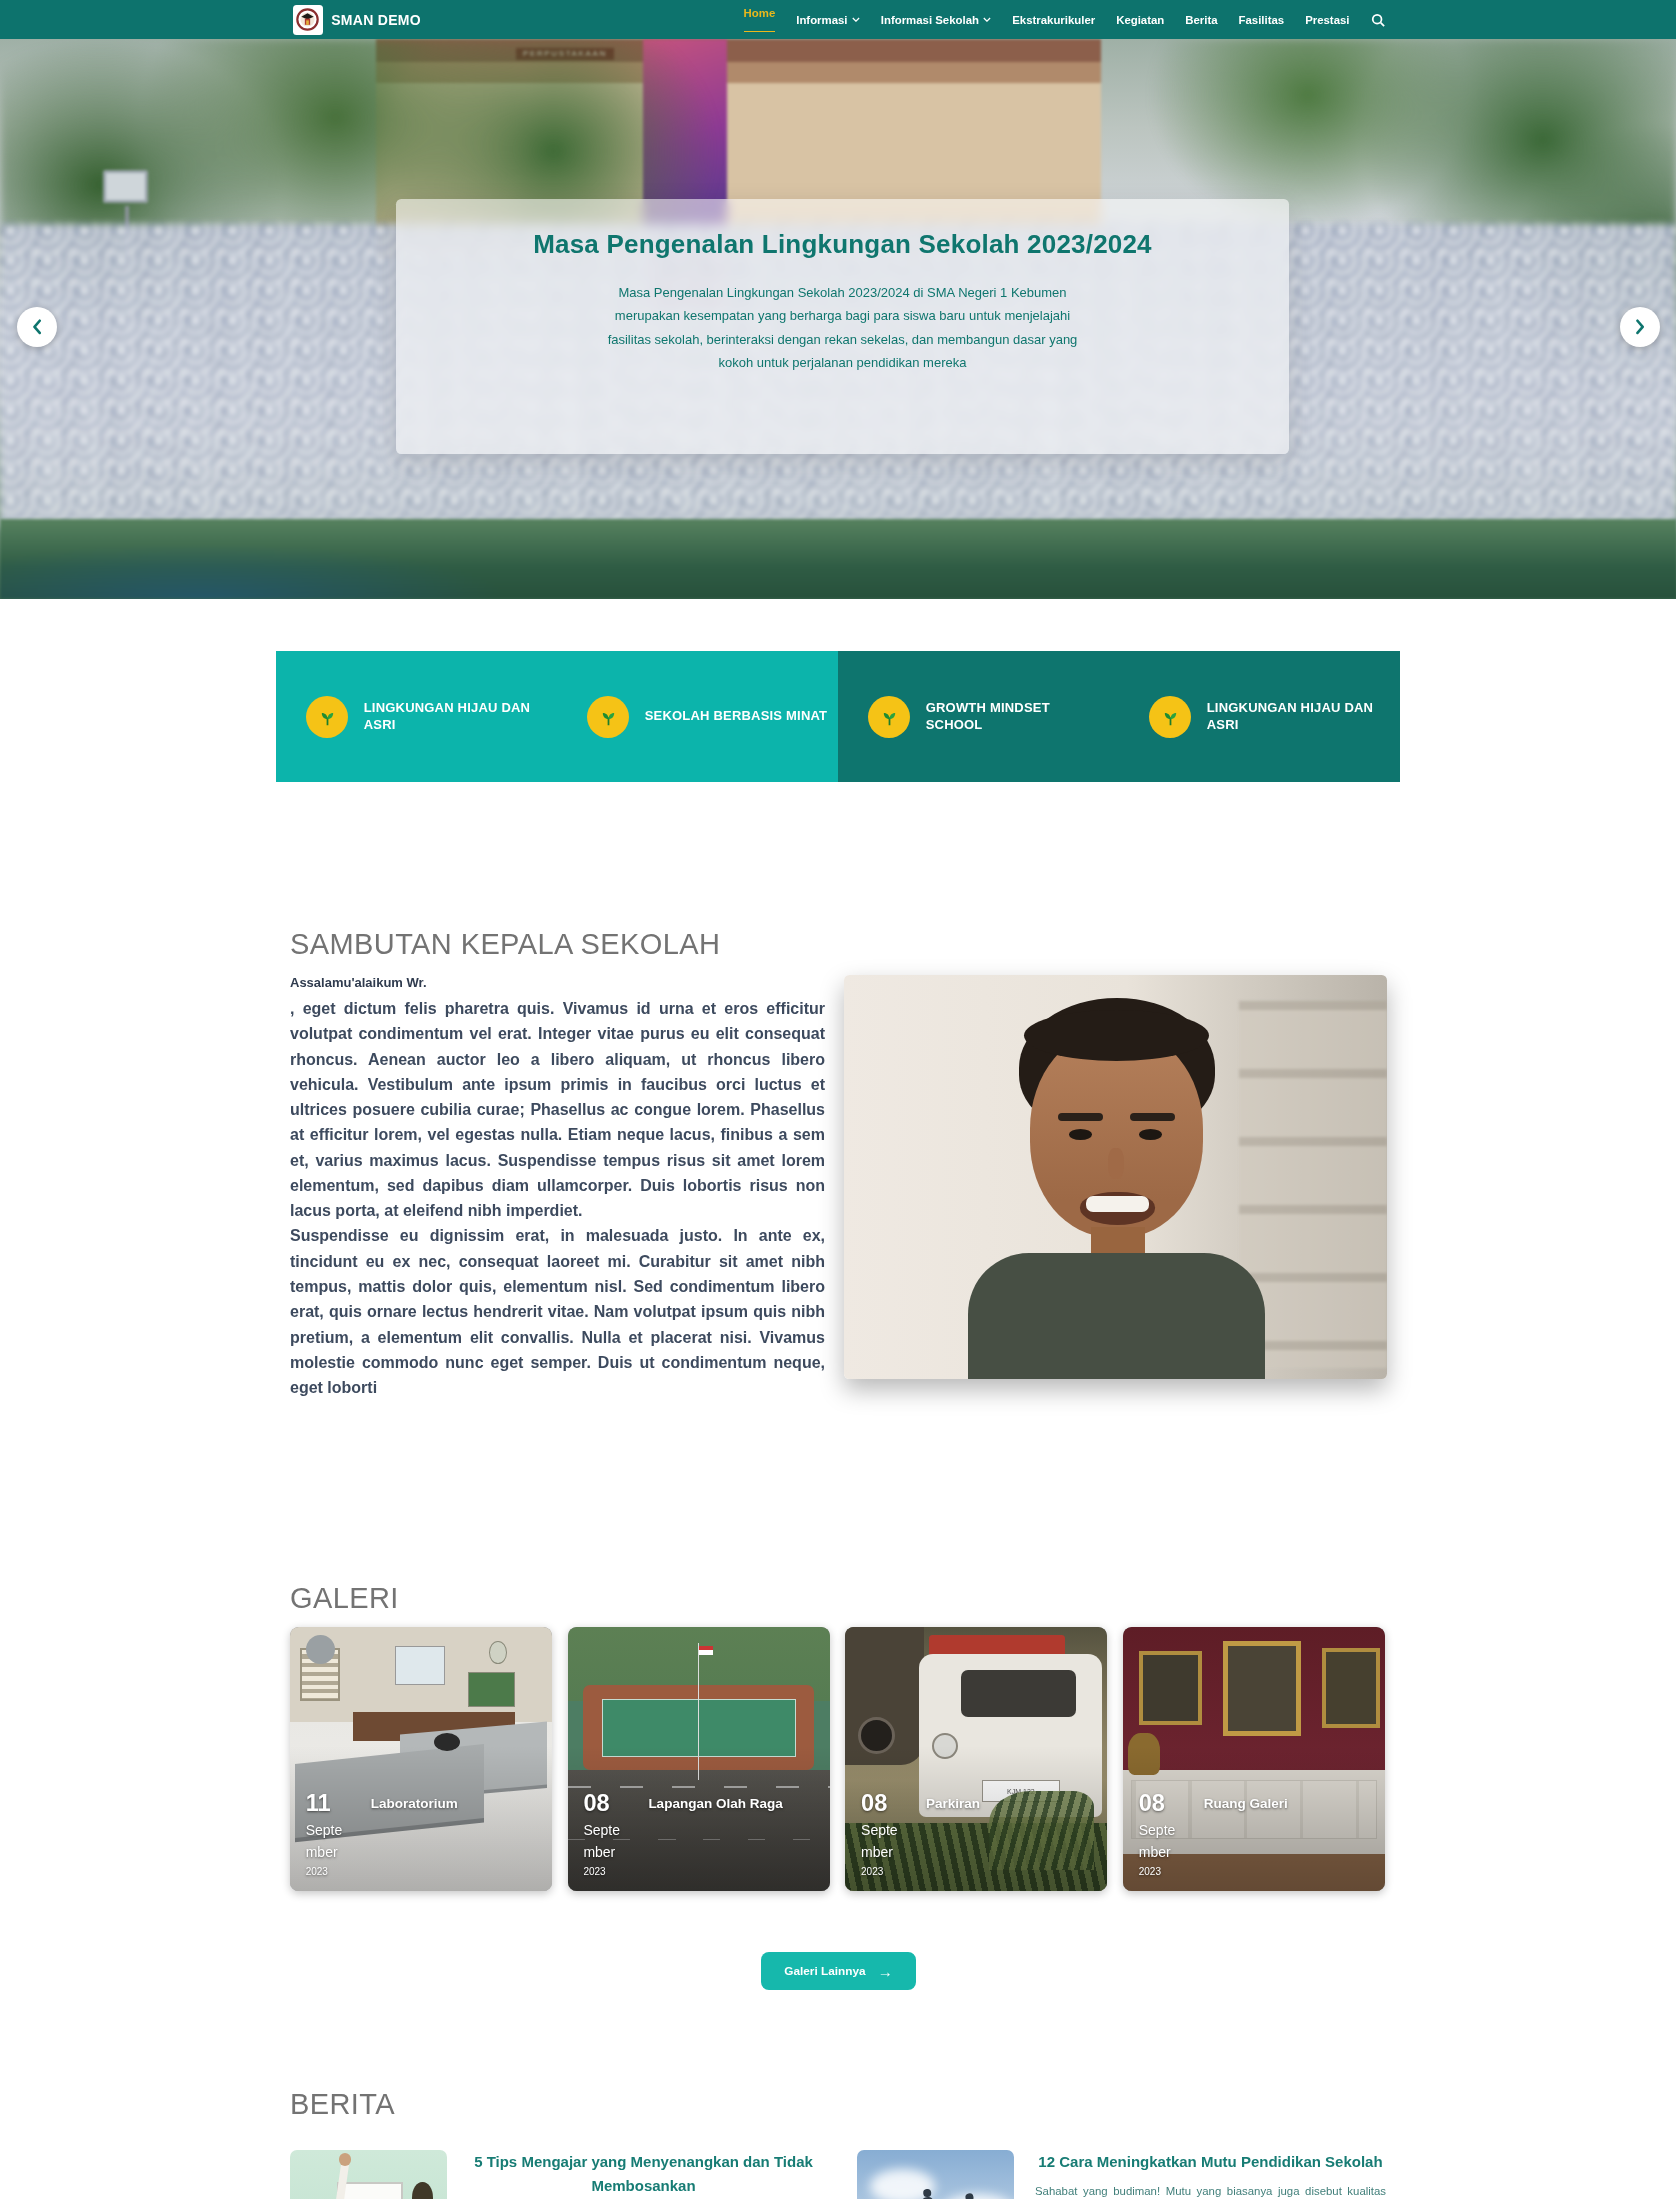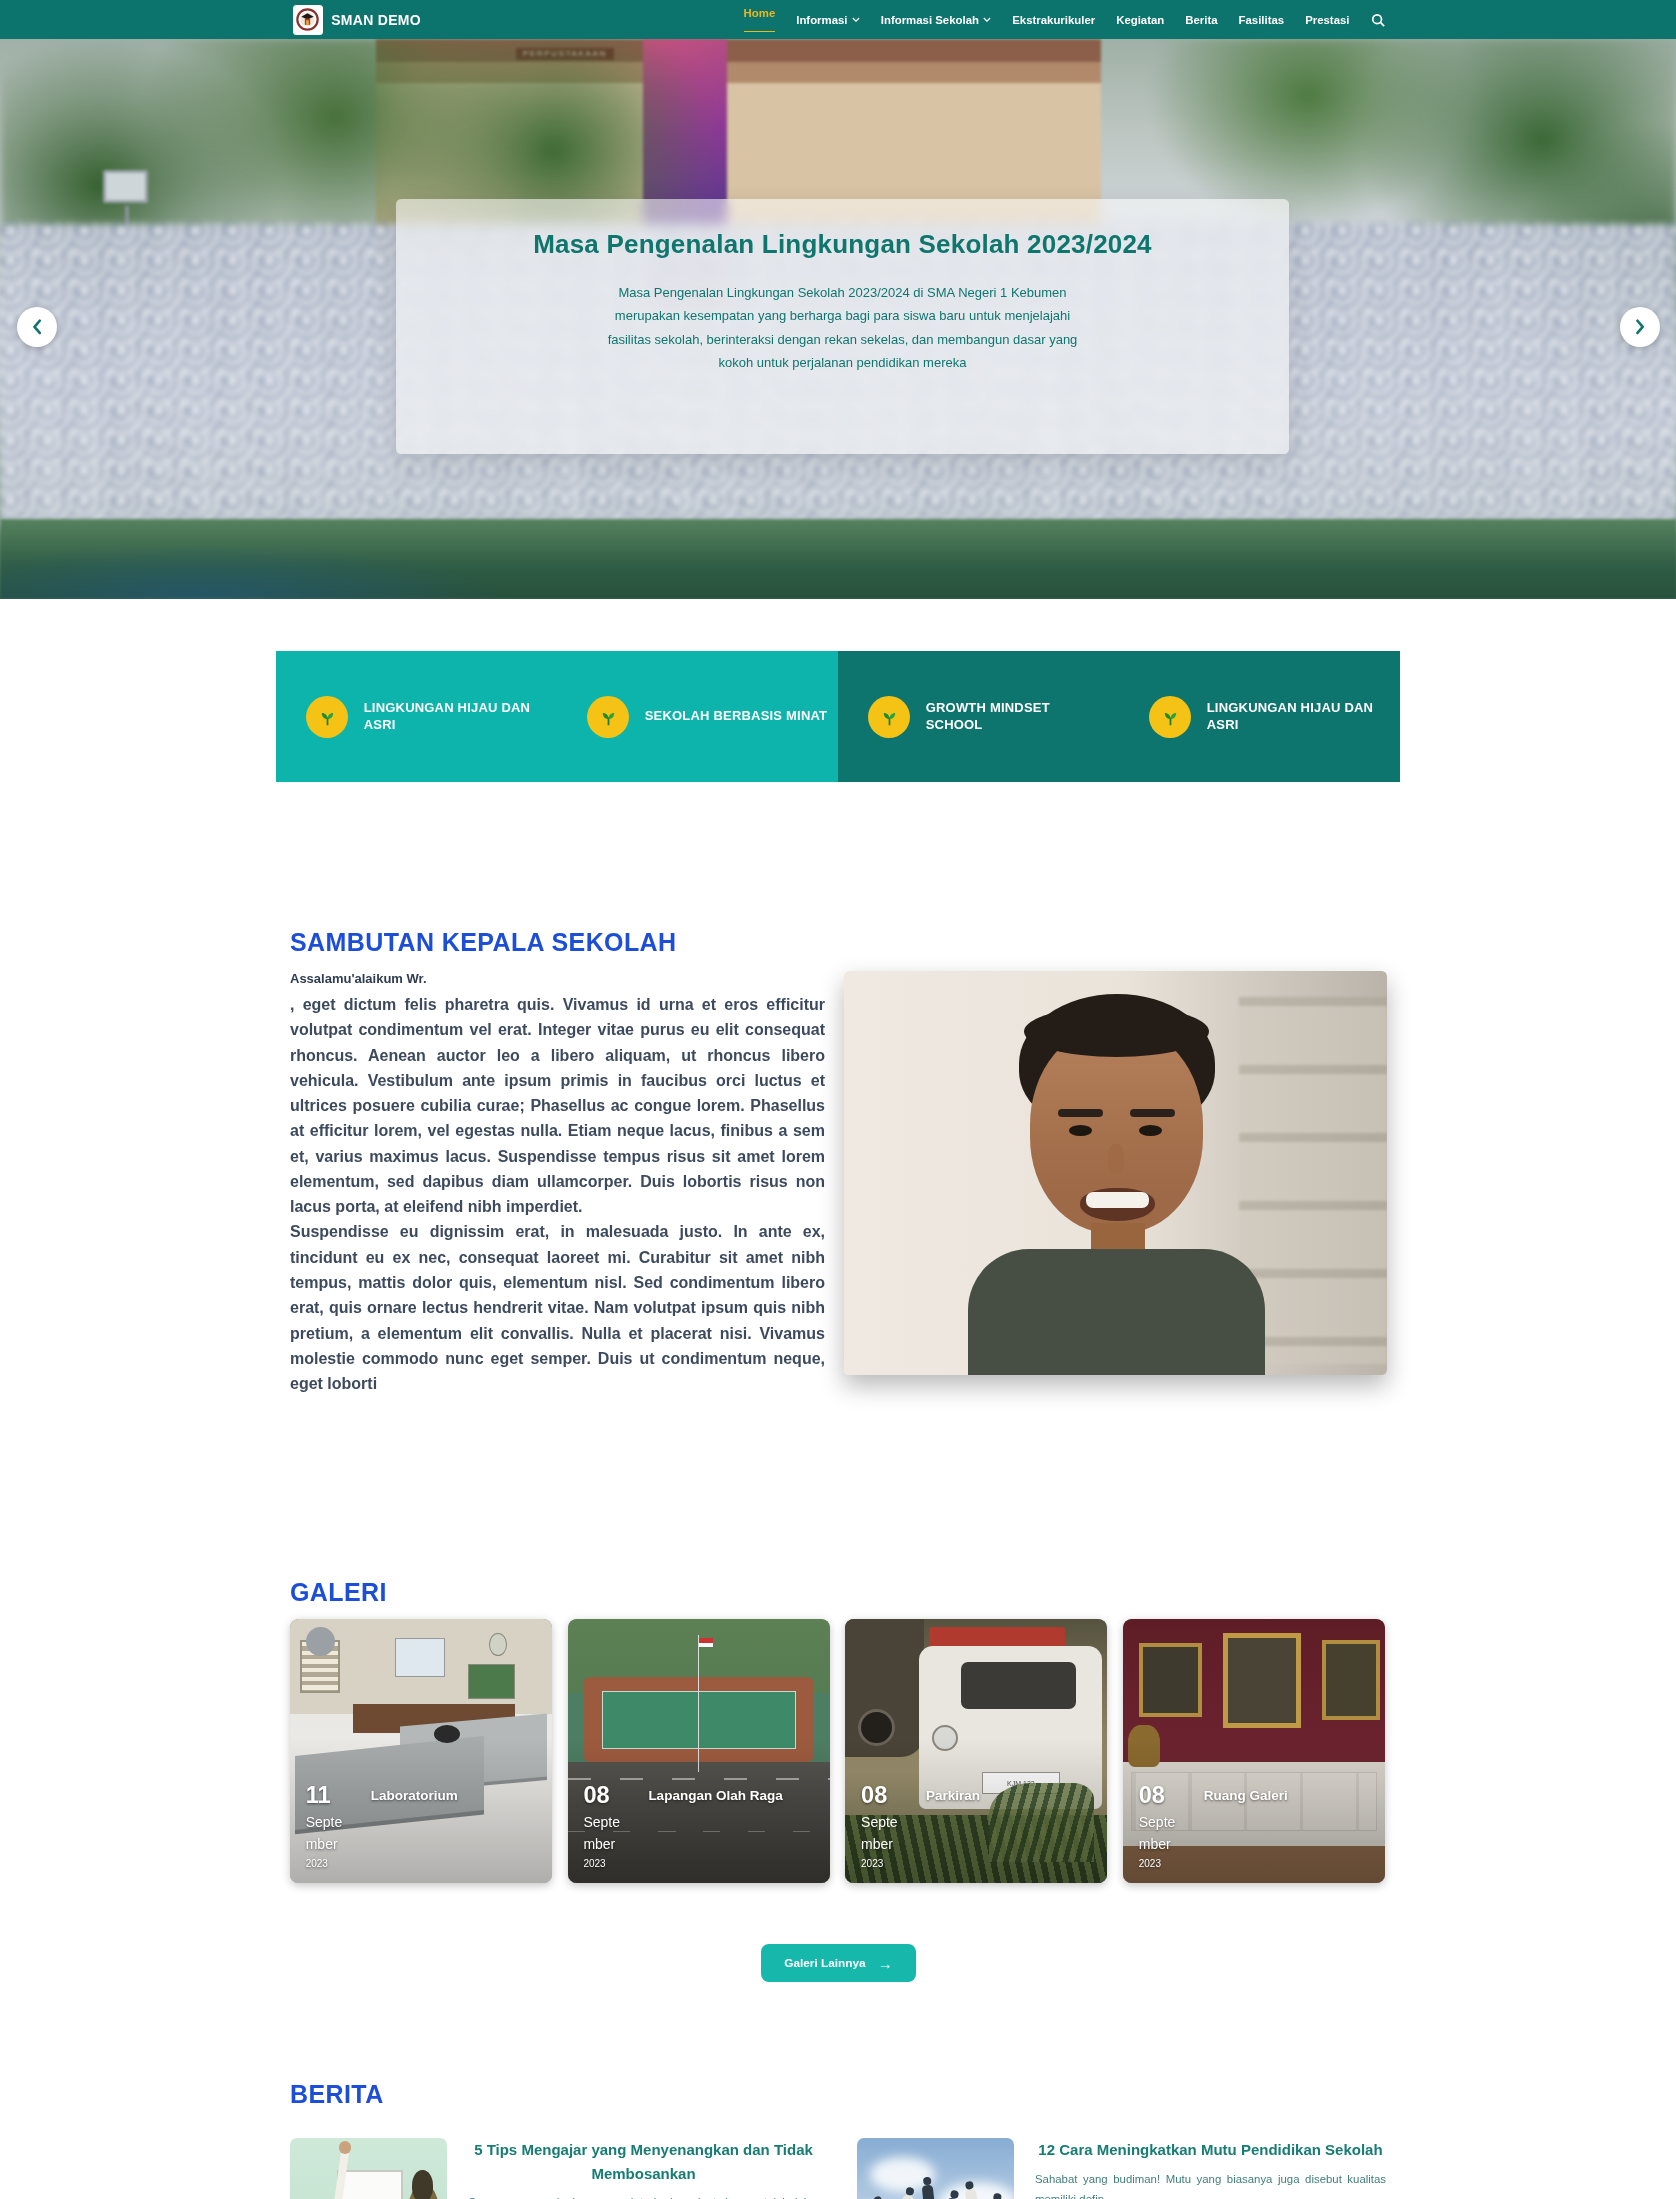--- a/index.html
+++ b/index.html
@@ -66,21 +66,21 @@
   .feature-box { width:281px; height:131px; display:flex; align-items:center; padding-left:30px; gap:15.7px; }
   .feature-box.light { background:#0cb4ab; }
   .feature-box.dark { background:#0e756e; }
   .feature-icon { width:42px; height:42px; min-width:42px; border-radius:50%; background:#f5c316;
     display:flex; align-items:center; justify-content:center; }
   .feature-label { color:#fff; font-size:13px; font-weight:800; line-height:1.3;
     text-transform:uppercase; max-width:183px; letter-spacing:0.2px; }
 
   
   .section { width:1125px; margin:0 auto; padding:0 14px; }
-  .section-title { color:#1d4ed8; font-size:25px; font-weight:700; letter-spacing:0.4px; }
+  .section-title { color:#737373; font-size:29px; font-weight:400; letter-spacing:0.4px; }
 
   
   .sambutan { margin-top:146px; }
   .sambutan-row { display:flex; gap:19px; margin-top:14px; align-items:flex-start; }
   .sambutan-text { width:535px; }
   .salutation { color:#2f3b4e; font-size:13px; font-weight:bold; margin-bottom:6.1px; }
   .sam-para { color:#3d4a5e; font-size:16px; font-weight:600; line-height:1.58; text-align:justify; }
   .portrait { width:543px; height:404px; border-radius:5.2px; position:relative; overflow:hidden;
     background:linear-gradient(90deg,#efe9e2 0%,#e9e3da 52%,#d2ccc2 74%,#b9b3a9 100%);
     box-shadow:0 10.5px 24.5px rgba(0,0,0,.28); }

